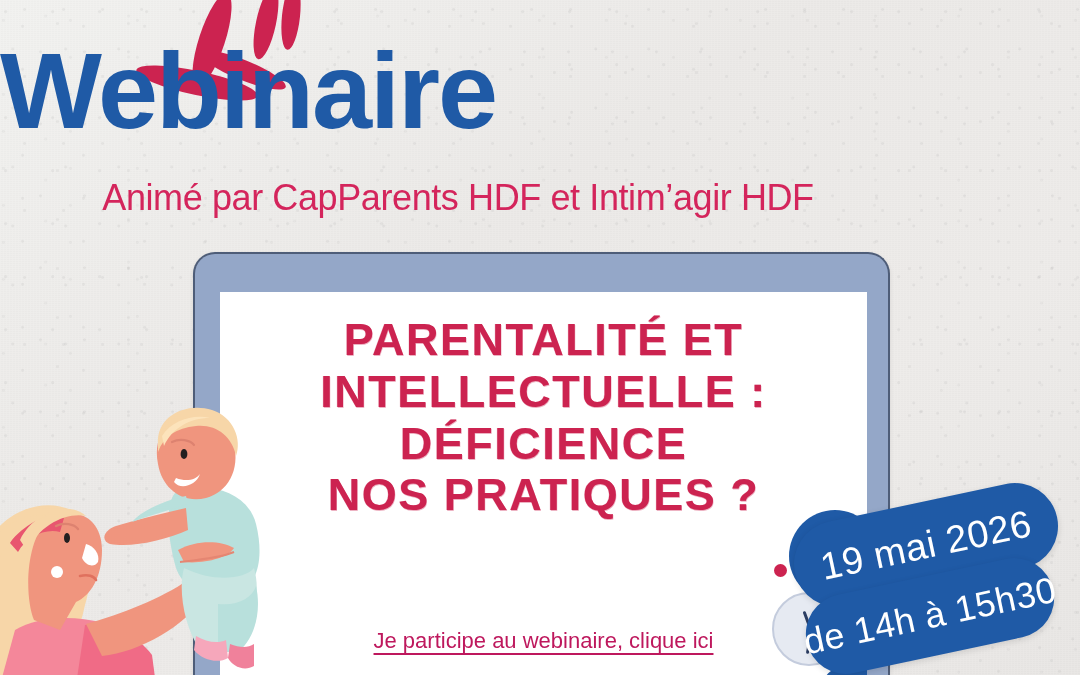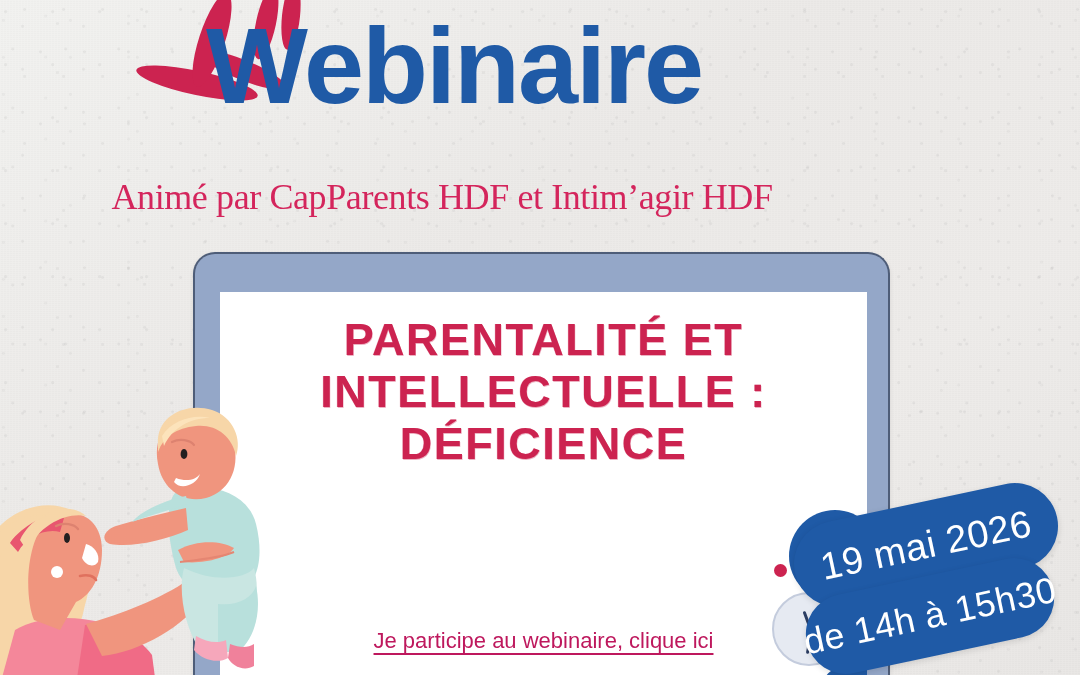--- a/index.html
+++ b/index.html
@@ -30,34 +30,33 @@
     background-image:
       repeating-linear-gradient(0deg, rgba(255,255,255,.5) 0 1px, rgba(0,0,0,.02) 1px 2px),
       repeating-linear-gradient(90deg, rgba(255,255,255,.35) 0 1px, rgba(0,0,0,.015) 1px 3px);
     mix-blend-mode:multiply;
   }
 
   
   .header{ position:absolute; left:0; top:0; width:1080px; }
   .burst{ position:absolute; left:0; top:0; width:1080px; height:160px; }
   .wtitle{
-    position:absolute; left:0; top:12px; width:908px;
-    text-align:center;
+    position:absolute; left:0; top:37px; width:908px;
+    text-align:left;
     font-size:108px; line-height:1;
     font-weight:bold;
     letter-spacing:-2px;
     color:#1f5aa6;
   }
   .subtitle{
-    position:absolute; left:0; top:178px; width:884px;
+    position:absolute; left:16px; top:178px; width:884px;
     text-align:center;
     font-size:36px; line-height:1.1;
     color:#d4255c;
     letter-spacing:-0.4px;
-    font-family:Liberation Serif, serif;
   }
 
   
   .tablet{
     position:absolute; left:193px; top:252px;
     width:697px; height:430px;
     background:#94a7c8;
     border-radius:22px 22px 0 0;
     border:2px solid #4e5d78;
     border-bottom:none;
@@ -170,20 +169,21 @@
   <div class="subtitle">Animé par CapParents HDF et Intim’agir HDF</div>
 </div>
 
 <div class="tablet">
   <div class="tablet-screen">
 
     <div class="screen-title">
       <div>PARENTALITÉ ET</div>
       <div>INTELLECTUELLE :</div>
       <div>DÉFICIENCE</div>
+      <div>NOS PRATIQUES ?</div>
     </div>
 
     <div class="dot-red"></div>
     <div class="circ-dark"></div>
 
     <div class="circ-light">
       <div class="clock-hand-h"></div>
       <div class="clock-hand-m"></div>
     </div>
 

